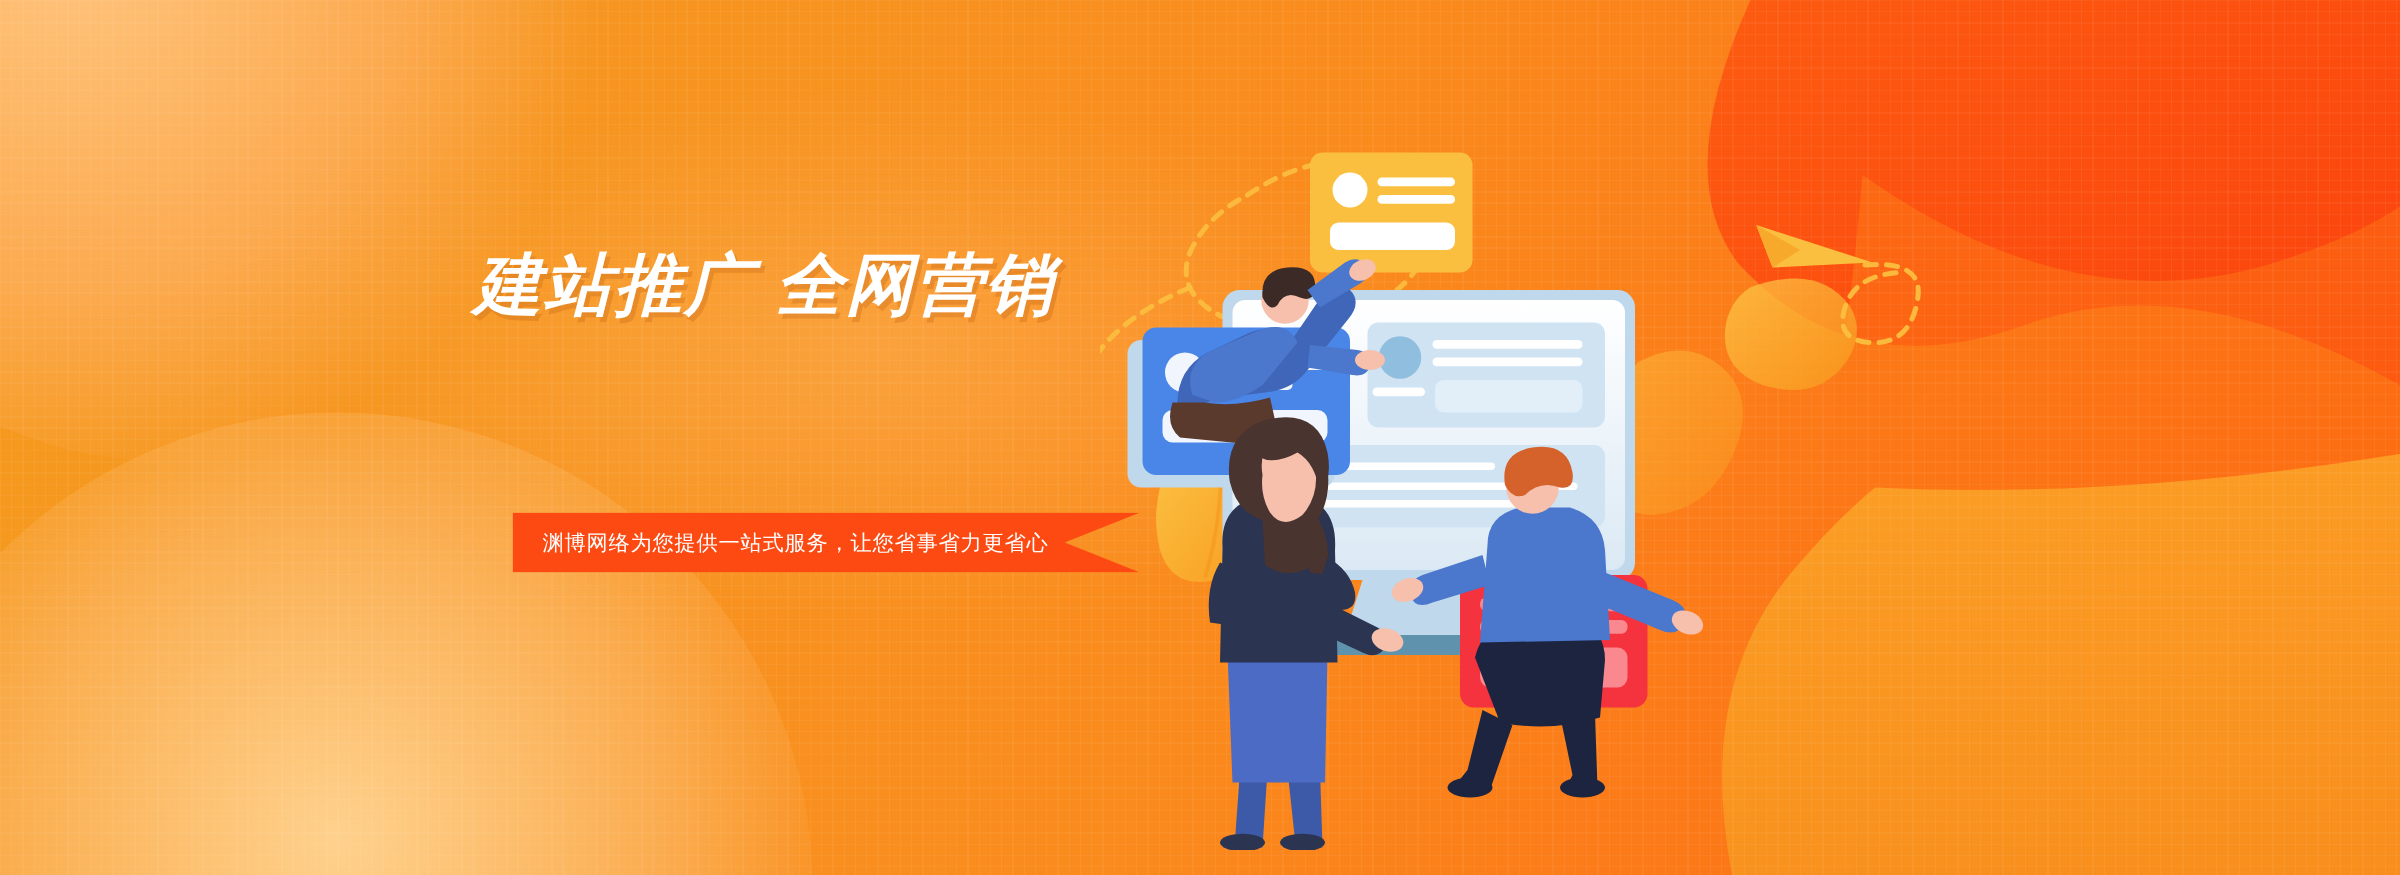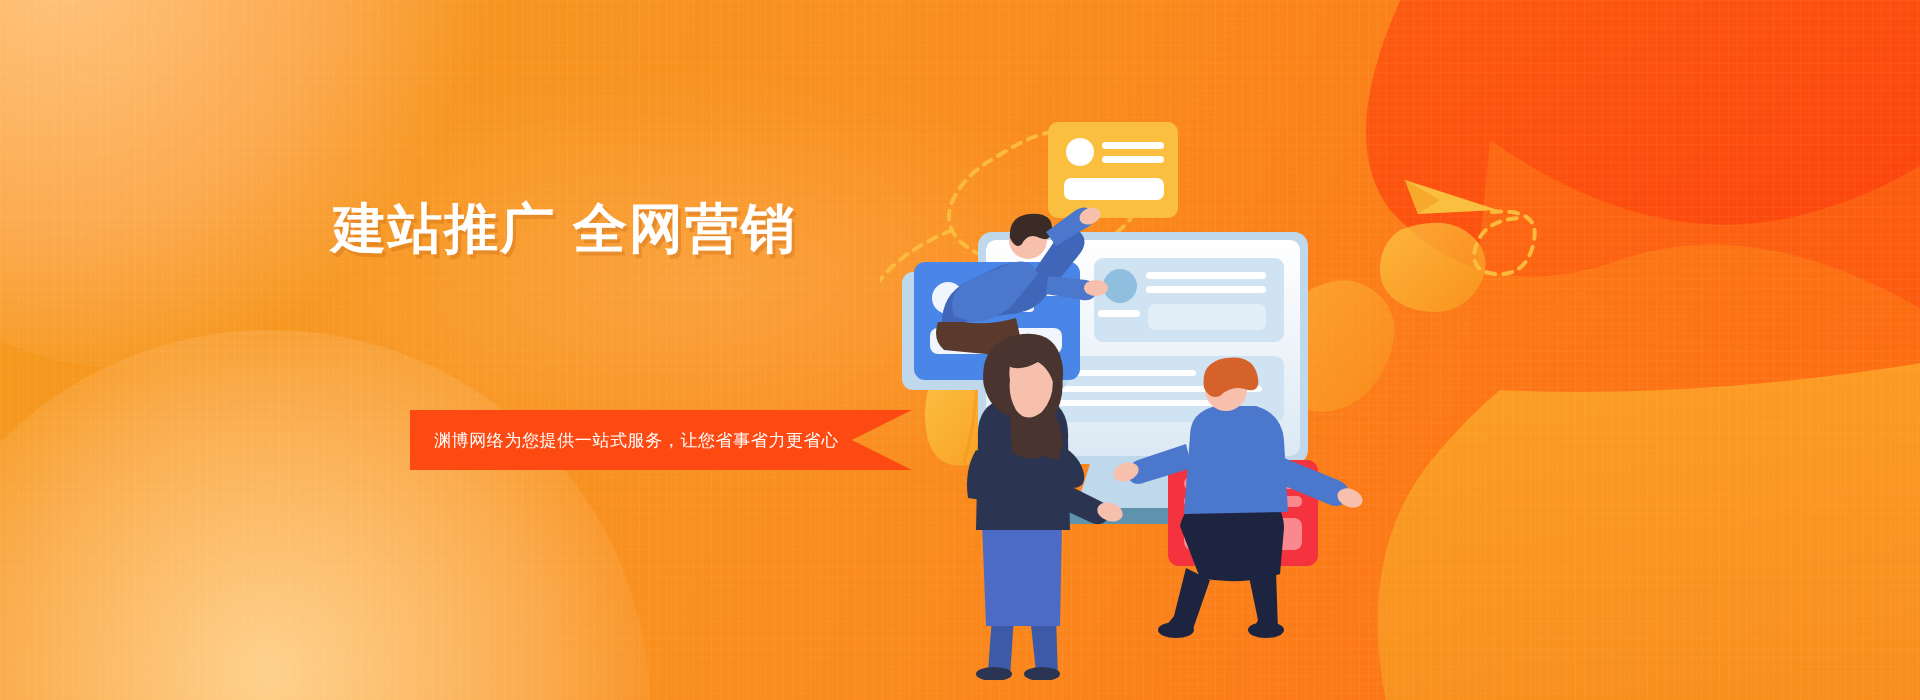--- a/index.html
+++ b/index.html
@@ -40,29 +40,31 @@
       repeating-linear-gradient(to right, rgba(255,255,255,.055) 0 1px, rgba(255,255,255,0) 1px 9px),
       repeating-linear-gradient(to bottom, rgba(255,255,255,.045) 0 1px, rgba(255,255,255,0) 1px 9px);
     pointer-events:none;
   }
 
   
   .copy{position:absolute;left:332px;top:196px;width:560px;}
 
   .headline{
     font-weight:bold;
+    font-style:italic;
     color:#ffffff;
     font-size:54px;
     line-height:64px;
     letter-spacing:2px;
     white-space:nowrap;
     text-shadow:3px 4px 0 rgba(193,95,18,.30);
+    text-align:center;
   }
   .ribbon-wrap{
-    position:absolute;left:78px;top:214px;width:502px;height:60px;
+    position:absolute;left:78px;top:214px;width:502px;height:48px;
   }
   .ribbon-bg{
     position:absolute;inset:0;
     background:#fc4a12;
     clip-path:polygon(0 0, 100% 0, 88% 50%, 100% 100%, 0 100%);
   }
   .ribbon-text{
     position:absolute;inset:0;
     display:flex;align-items:center;
     padding-left:24px;

